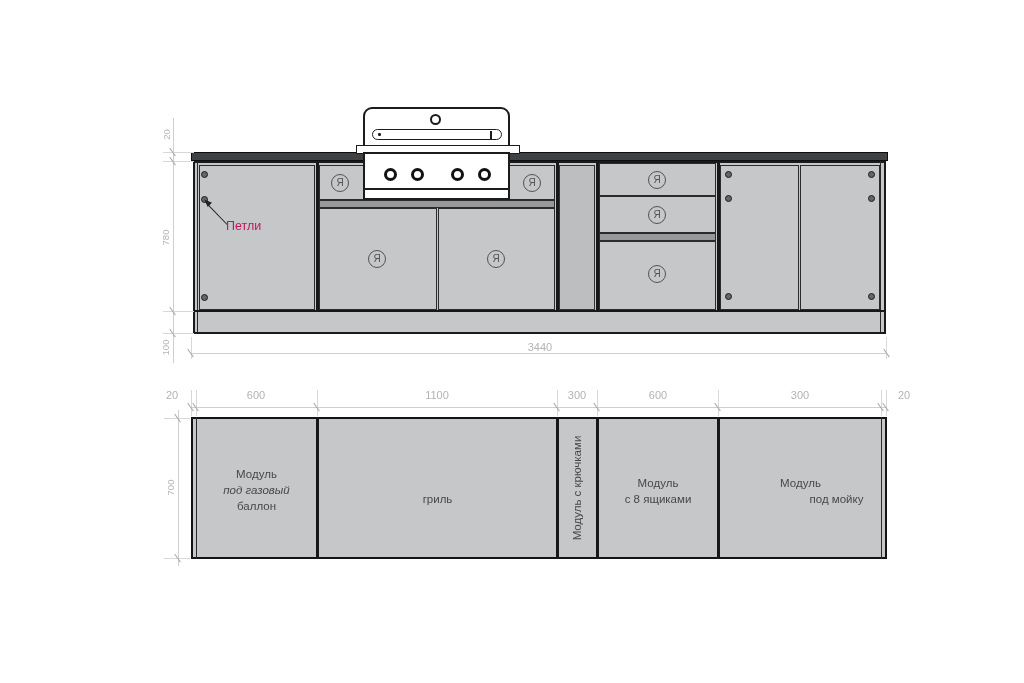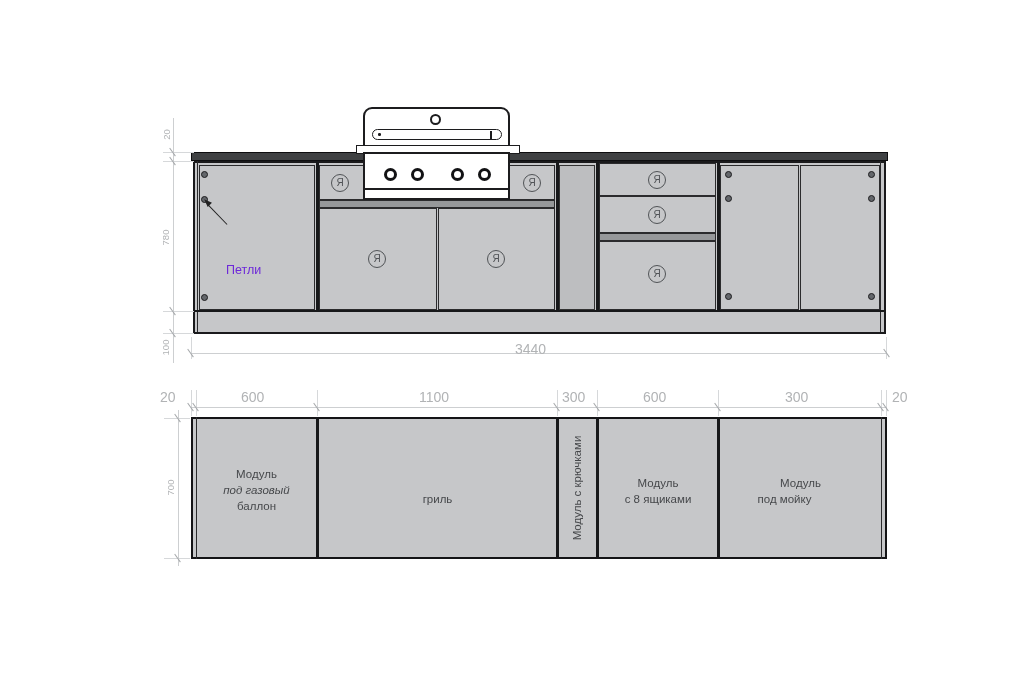--- a/index.html
+++ b/index.html
@@ -10,21 +10,21 @@
   .strip{position:absolute;box-sizing:border-box;background:#96989a;border:1px solid #2b2b2d;}
   .sep{position:absolute;background:#17181a;}
   .wline{position:absolute;background:#2a2a2c;}
   .hinge{position:absolute;width:7px;height:7px;border-radius:50%;
          background:#63666a;border:1px solid #1d1d1f;box-sizing:border-box;}
   .badge{position:absolute;width:18px;height:18px;border:1.5px solid #505356;border-radius:50%;
          color:#505356;font-size:10px;line-height:15px;text-align:center;box-sizing:border-box;}
   .dimline{position:absolute;background:#cdcfd1;}
   .dimext{position:absolute;background:#d6d8da;}
   .tick{position:absolute;width:1.2px;height:10px;background:#a6a9ab;transform:rotate(-35deg);}
-  .dimtext{position:absolute;color:#b1b3b5;font-size:14px;text-align:left;}
+  .dimtext{position:absolute;color:#b1b3b5;font-size:11px;text-align:center;}
   .vdim{position:absolute;display:flex;align-items:center;justify-content:center;}
   .vdim>span{transform:rotate(-90deg);white-space:nowrap;color:#b1b3b5;font-size:9.5px;}
   .plabel{position:absolute;color:#46484b;font-size:11.5px;text-align:center;height:16px;line-height:16px;}
   .vplabel{position:absolute;display:flex;align-items:center;justify-content:center;}
   .vplabel>span{transform:rotate(-90deg);white-space:nowrap;color:#46484b;font-size:11.5px;}
   .white{background:#fff;border:2px solid #1c1c1e;box-sizing:border-box;position:absolute;}
   .knob{position:absolute;width:13px;height:13px;border:3px solid #121214;border-radius:50%;
         background:#fff;box-sizing:border-box;}
 </style>
 </head>
@@ -86,21 +86,21 @@
     <div class="badge" style="left:331px;top:174px;">Я</div>
     <div class="badge" style="left:523px;top:174px;">Я</div>
     <div class="badge" style="left:368px;top:250px;">Я</div>
     <div class="badge" style="left:487px;top:250px;">Я</div>
     <div class="badge" style="left:648px;top:171px;">Я</div>
     <div class="badge" style="left:648px;top:206px;">Я</div>
     <div class="badge" style="left:648px;top:265px;">Я</div>
 
     <div class="e" style="left:208px;top:204px;width:28px;height:1.2px;background:#222;transform:rotate(46deg);transform-origin:0 0;"></div>
     <div class="e" style="left:203px;top:199px;width:0;height:0;border-top:3px solid transparent;border-bottom:3px solid transparent;border-right:8px solid #222;transform:rotate(45deg);"></div>
-    <div class="e" style="left:226px;top:219px;color:#6d28d9;font-size:12.5px;margin-top:44px;">Петли</div>
+    <div class="e" style="left:226px;top:219px;color:#be185d;font-size:12.5px;">Петли</div>
 
     <div class="dimline" style="left:173px;top:118px;width:1px;height:245px;"></div>
     <div class="dimext" style="left:163px;top:152px;width:31px;height:1px;"></div>
     <div class="dimext" style="left:163px;top:161px;width:31px;height:1px;"></div>
     <div class="dimext" style="left:163px;top:311px;width:31px;height:1px;"></div>
     <div class="dimext" style="left:163px;top:333px;width:31px;height:1px;"></div>
     <div class="tick" style="left:172px;top:147px;"></div>
     <div class="tick" style="left:172px;top:156px;"></div>
     <div class="tick" style="left:172px;top:306px;"></div>
     <div class="tick" style="left:172px;top:328px;"></div>
@@ -139,21 +139,21 @@
     <div class="plabel" style="left:319px;top:491px;width:237px;">гриль</div>
 
     <div class="vplabel" style="left:559px;top:425px;width:36px;height:125px;">
       <span>Модуль с крючками</span>
       </div>
 
     <div class="plabel" style="left:599px;top:475px;width:118px;">Модуль</div>
     <div class="plabel" style="left:599px;top:491px;width:118px;">с 8 ящиками</div>
 
     <div class="plabel" style="left:720px;top:475px;width:161px;">Модуль</div>
-    <div class="plabel" style="left:676px;top:491px;width:161px;padding-left:28px;">под мойку</div>
+    <div class="plabel" style="left:728px;top:491px;width:161px;padding-left:28px;">под мойку</div>
 
     <div class="dimext" style="left:191px;top:390px;width:1px;height:26px;"></div>
     <div class="dimext" style="left:196px;top:390px;width:1px;height:26px;"></div>
     <div class="dimext" style="left:317px;top:390px;width:1px;height:26px;"></div>
     <div class="dimext" style="left:557px;top:390px;width:1px;height:26px;"></div>
     <div class="dimext" style="left:597px;top:390px;width:1px;height:26px;"></div>
     <div class="dimext" style="left:718px;top:390px;width:1px;height:26px;"></div>
     <div class="dimext" style="left:881px;top:390px;width:1px;height:26px;"></div>
     <div class="dimext" style="left:886px;top:390px;width:1px;height:26px;"></div>
     <div class="dimline" style="left:191px;top:407px;width:696px;height:1px;"></div>

